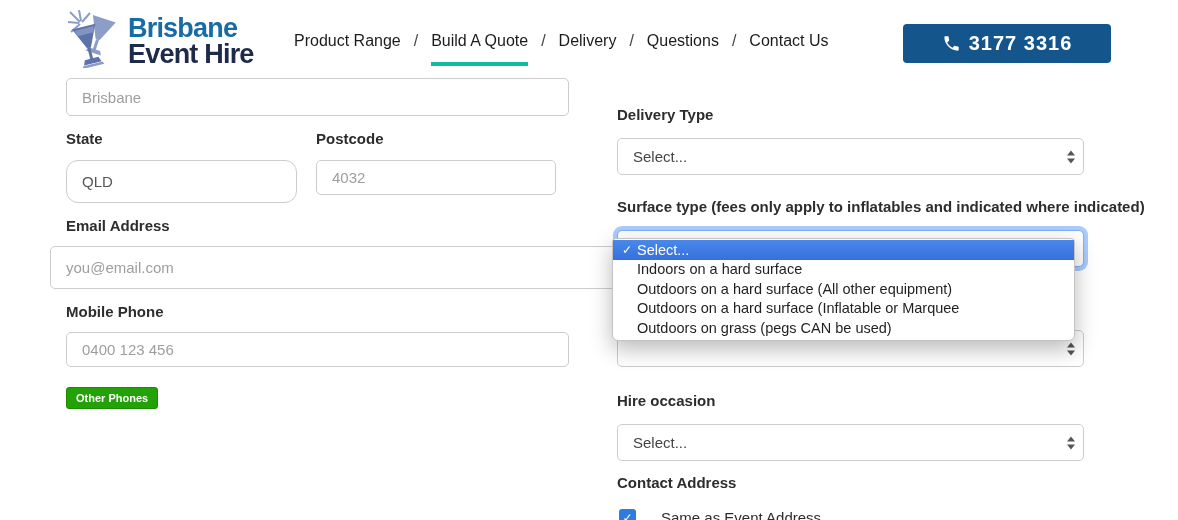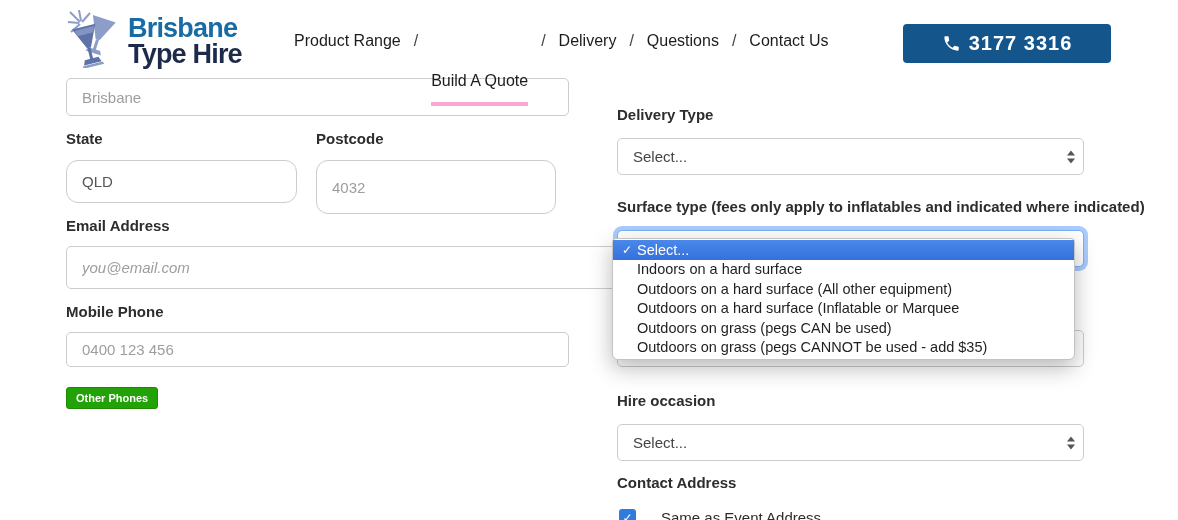--- a/index.html
+++ b/index.html
@@ -8,21 +8,21 @@
   .page { position:relative; width:1178px; height:520px; overflow:hidden; background:#ffffff; }
 
   
   .header { position:absolute; left:0; top:0; width:1178px; height:78px; background:#fff; z-index:20; }
   .logo { position:absolute; left:66px; top:10px; display:flex; align-items:center; gap:6px; cursor:pointer; }
   .logo-text { display:flex; flex-direction:column; line-height:26px; }
   .logo-line1 { font-size:27px; font-weight:bold; letter-spacing:-0.8px; color:#186ba4; }
   .logo-line2 { font-size:27px; font-weight:bold; letter-spacing:-0.8px; color:#1d2a4a; }
   .nav { position:absolute; left:294px; top:32px; display:flex; align-items:flex-start; font-size:16px; color:#1c1c1c; white-space:nowrap; }
   .nav-item { color:#1c1c1c; text-decoration:none; padding-bottom:12px; cursor:pointer; }
-  .nav-item.active { border-bottom:4px solid #f9a8d4;margin-top:40px; }
+  .nav-item.active { border-bottom:4px solid #14b8a6; }
   .nav-sep { margin:0 13px; color:#444; }
   .phone-btn { position:absolute; left:903px; top:24px; width:208px; height:39px; background:#14568c; border-radius:4px; display:flex; align-items:center; justify-content:center; gap:8px; cursor:pointer; }
   .phone-btn span { color:#fff; font-size:20px; font-weight:bold; letter-spacing:1px; }
 
   
   .lbl { position:absolute; font-size:15px; font-weight:bold; color:#2d2d2d; white-space:nowrap; }
   .inp { position:absolute; border:1px solid #cccccc; border-radius:5px; background:#fff; font-family:"Liberation Sans",sans-serif; font-size:15px; color:#555; padding:0 15px; outline:none; }
   .inp::placeholder { color:#9e9e9e; opacity:1; }
 
   .sel { position:absolute; border:1px solid #cccccc; border-radius:5px; background:#fff; font-size:15px; color:#444; display:flex; align-items:center; padding:0 15px; cursor:pointer; }
@@ -71,21 +71,21 @@
             <path d="M10 16 L34 16 L24 38 L20 38 Z" fill="#5d72a8"></path>
             <path d="M12 18 L32 18 L30 24 L14 24 Z" fill="#8c9dc8" opacity="0.8"></path>
             <rect x="20.5" y="38" width="3" height="12" fill="#5d72a8"></rect>
             <path d="M13 54 L31 54 L29 49 L15 49 Z" fill="#5d72a8"></path>
             <path d="M11 57 L33 57 L32 54.5 L12 54.5 Z" fill="#8c9dc8"></path>
           </g>
         </svg>
       </span>
       <div class="logo-text">
         <div class="logo-line1">Brisbane</div>
-        <div class="logo-line2">Type Hire</div>
+        <div class="logo-line2">Event Hire</div>
       </div>
     </div>
 
     <nav class="nav">
         <a class="nav-item">Product Range</a>
         <span class="nav-sep">/</span>
         <a class="nav-item active">Build A Quote</a>
         <span class="nav-sep">/</span>
         <a class="nav-item">Delivery</a>
         <span class="nav-sep">/</span>
@@ -101,24 +101,24 @@
       <span>3177 3316</span>
     </div>
   </div>
 
   <input class="inp" style="left: 66px; top: 78px; width: 503px; height: 38px;" placeholder="Brisbane">
 
   <div class="lbl" style="left:66px; top:130px;">State</div>
   <input class="inp" style="left: 66px; top: 160px; width: 231px; height: 43px; border-radius: 12px;" value="QLD">
 
   <div class="lbl" style="left:316px; top:130px;">Postcode</div>
-  <input class="inp" style="left: 316px; top: 160px; width: 240px; height: 54px; border-radius: 12px;" placeholder="4032">
+  <input class="inp" style="left: 316px; top: 160px; width: 240px; height: 35px;" placeholder="4032">
 
   <div class="lbl" style="left:66px; top:217px;">Email Address</div>
-  <input class="inp" style="left: 66px; top: 246px; width: 582px; height: 43px; font-style: italic;" placeholder="you@email.com">
+  <input class="inp" style="left: 50px; top: 246px; width: 582px; height: 43px;" placeholder="you@email.com">
 
   <div class="lbl" style="left:66px; top:303px;">Mobile Phone</div>
   <input class="inp" style="left: 66px; top: 332px; width: 503px; height: 35px;" placeholder="0400 123 456">
 
   <button class="btn-green">Other Phones</button>
 
   <div class="lbl" style="left:617px; top:106px;">Delivery Type</div>
   <div class="sel" style="left:617px; top:138px; width:467px; height:37px;">
     <span>Select...</span>
     <span class="stepper">
@@ -158,24 +158,20 @@
         <span>Outdoors on a hard surface (All other equipment)</span>
       </div>
       <div class="dd-row">
         <span class="dd-check"></span>
         <span>Outdoors on a hard surface (Inflatable or Marquee</span>
       </div>
       <div class="dd-row">
         <span class="dd-check"></span>
         <span>Outdoors on grass (pegs CAN be used)</span>
       </div>
-      <div class="dd-row">
-        <span class="dd-check"></span>
-        <span>Outdoors on grass (pegs CANNOT be used - add $35)</span>
-      </div>
     </div>
 
   <div class="lbl" style="left:617px; top:392px;">Hire occasion</div>
   <div class="sel" style="left:617px; top:424px; width:467px; height:37px;">
     <span>Select...</span>
     <span class="stepper">
         <i class="up"></i>
         <i class="down"></i>
       </span>
   </div>

